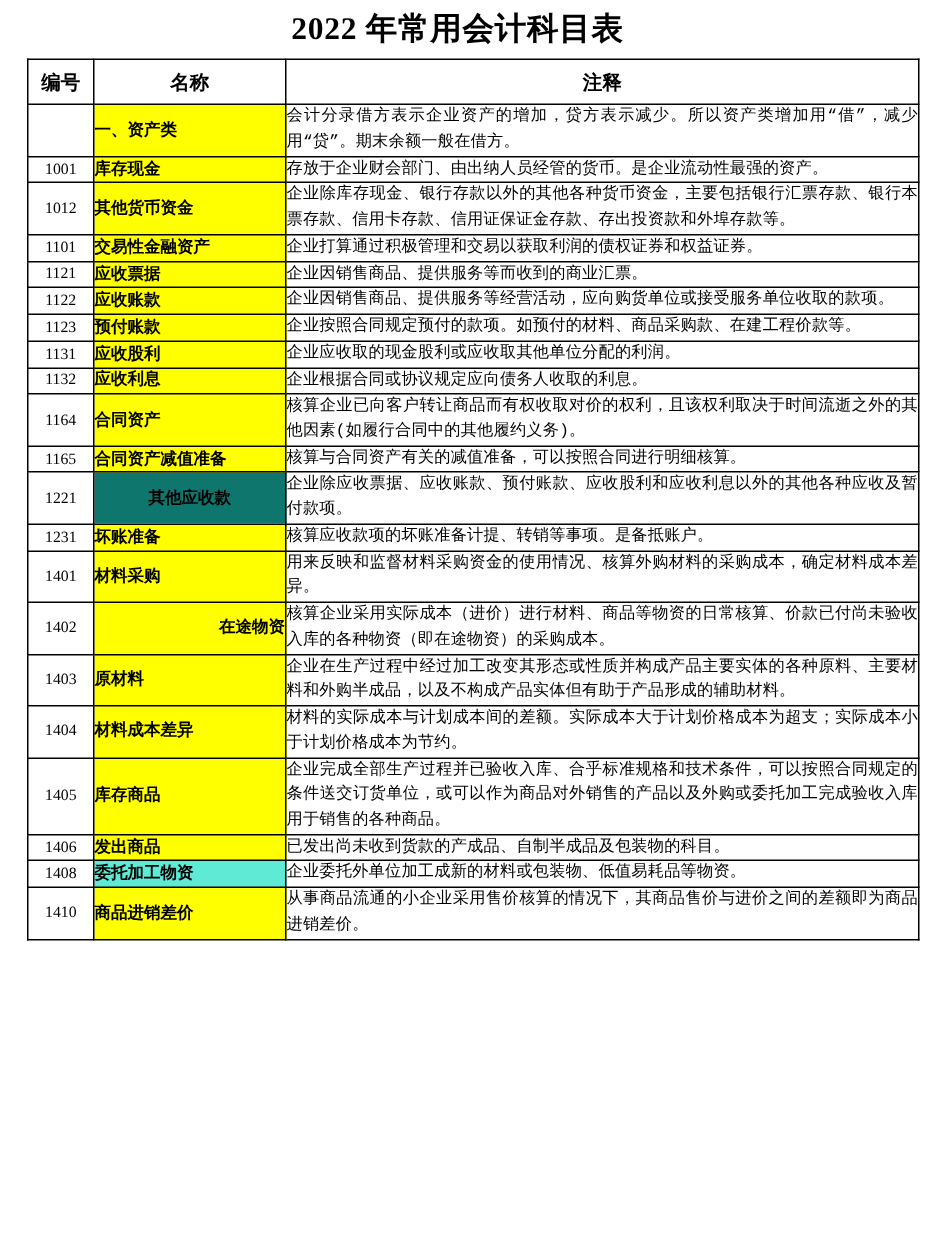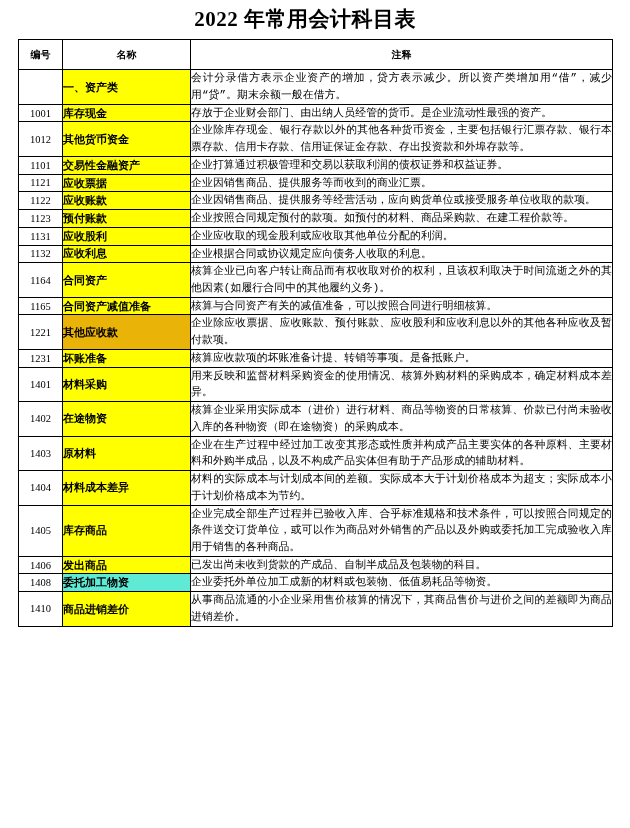--- a/index.html
+++ b/index.html
@@ -49,21 +49,21 @@
   table.acct col.c-note { width: 422px; }
 
   table.acct th, table.acct td {
     border: 1px solid #000000;
     padding: 0;
     vertical-align: middle;
   }
   thead th {
     text-align: center;
     font-weight: 700;
-    font-size: 10px;
+    font-size: 13px;
     height: 30px;
     padding: 3px 4px;
     background: #ffffff;
     font-family: "Liberation Serif", "DejaVu Serif", serif;
   }
   td.code {
     text-align: center;
     font-size: 10.5px;
     font-family: "Liberation Serif", "DejaVu Serif", serif;
     padding: 3px 2px;
@@ -162,36 +162,36 @@
             <td class="name" style="background: rgb(255, 255, 0);">合同资产</td>
             <td class="note">核算企业已向客户转让商品而有权收取对价的权利，且该权利取决于时间流逝之外的其他因素(如履行合同中的其他履约义务)。</td>
           </tr>
           <tr>
             <td class="code">1165</td>
             <td class="name" style="background: rgb(255, 255, 0);">合同资产减值准备</td>
             <td class="note">核算与合同资产有关的减值准备，可以按照合同进行明细核算。</td>
           </tr>
           <tr>
             <td class="code">1221</td>
-            <td class="name" style="background: #eab308;">其他应收款</td>
+            <td class="name" style="background: #0f766e; text-align: center;">其他应收款</td>
             <td class="note">企业除应收票据、应收账款、预付账款、应收股利和应收利息以外的其他各种应收及暂付款项。</td>
           </tr>
           <tr>
             <td class="code">1231</td>
             <td class="name" style="background: rgb(255, 255, 0);">坏账准备</td>
             <td class="note">核算应收款项的坏账准备计提、转销等事项。是备抵账户。</td>
           </tr>
           <tr>
             <td class="code">1401</td>
             <td class="name" style="background: rgb(255, 255, 0);">材料采购</td>
             <td class="note">用来反映和监督材料采购资金的使用情况、核算外购材料的采购成本，确定材料成本差异。</td>
           </tr>
           <tr>
             <td class="code">1402</td>
-            <td class="name" style="background: rgb(255, 255, 0);">在途物资</td>
+            <td class="name" style="background: rgb(255, 255, 0); text-align: right;">在途物资</td>
             <td class="note">核算企业采用实际成本（进价）进行材料、商品等物资的日常核算、价款已付尚未验收入库的各种物资（即在途物资）的采购成本。</td>
           </tr>
           <tr>
             <td class="code">1403</td>
             <td class="name" style="background: rgb(255, 255, 0);">原材料</td>
             <td class="note">企业在生产过程中经过加工改变其形态或性质并构成产品主要实体的各种原料、主要材料和外购半成品，以及不构成产品实体但有助于产品形成的辅助材料。</td>
           </tr>
           <tr>
             <td class="code">1404</td>
             <td class="name" style="background: rgb(255, 255, 0);">材料成本差异</td>

